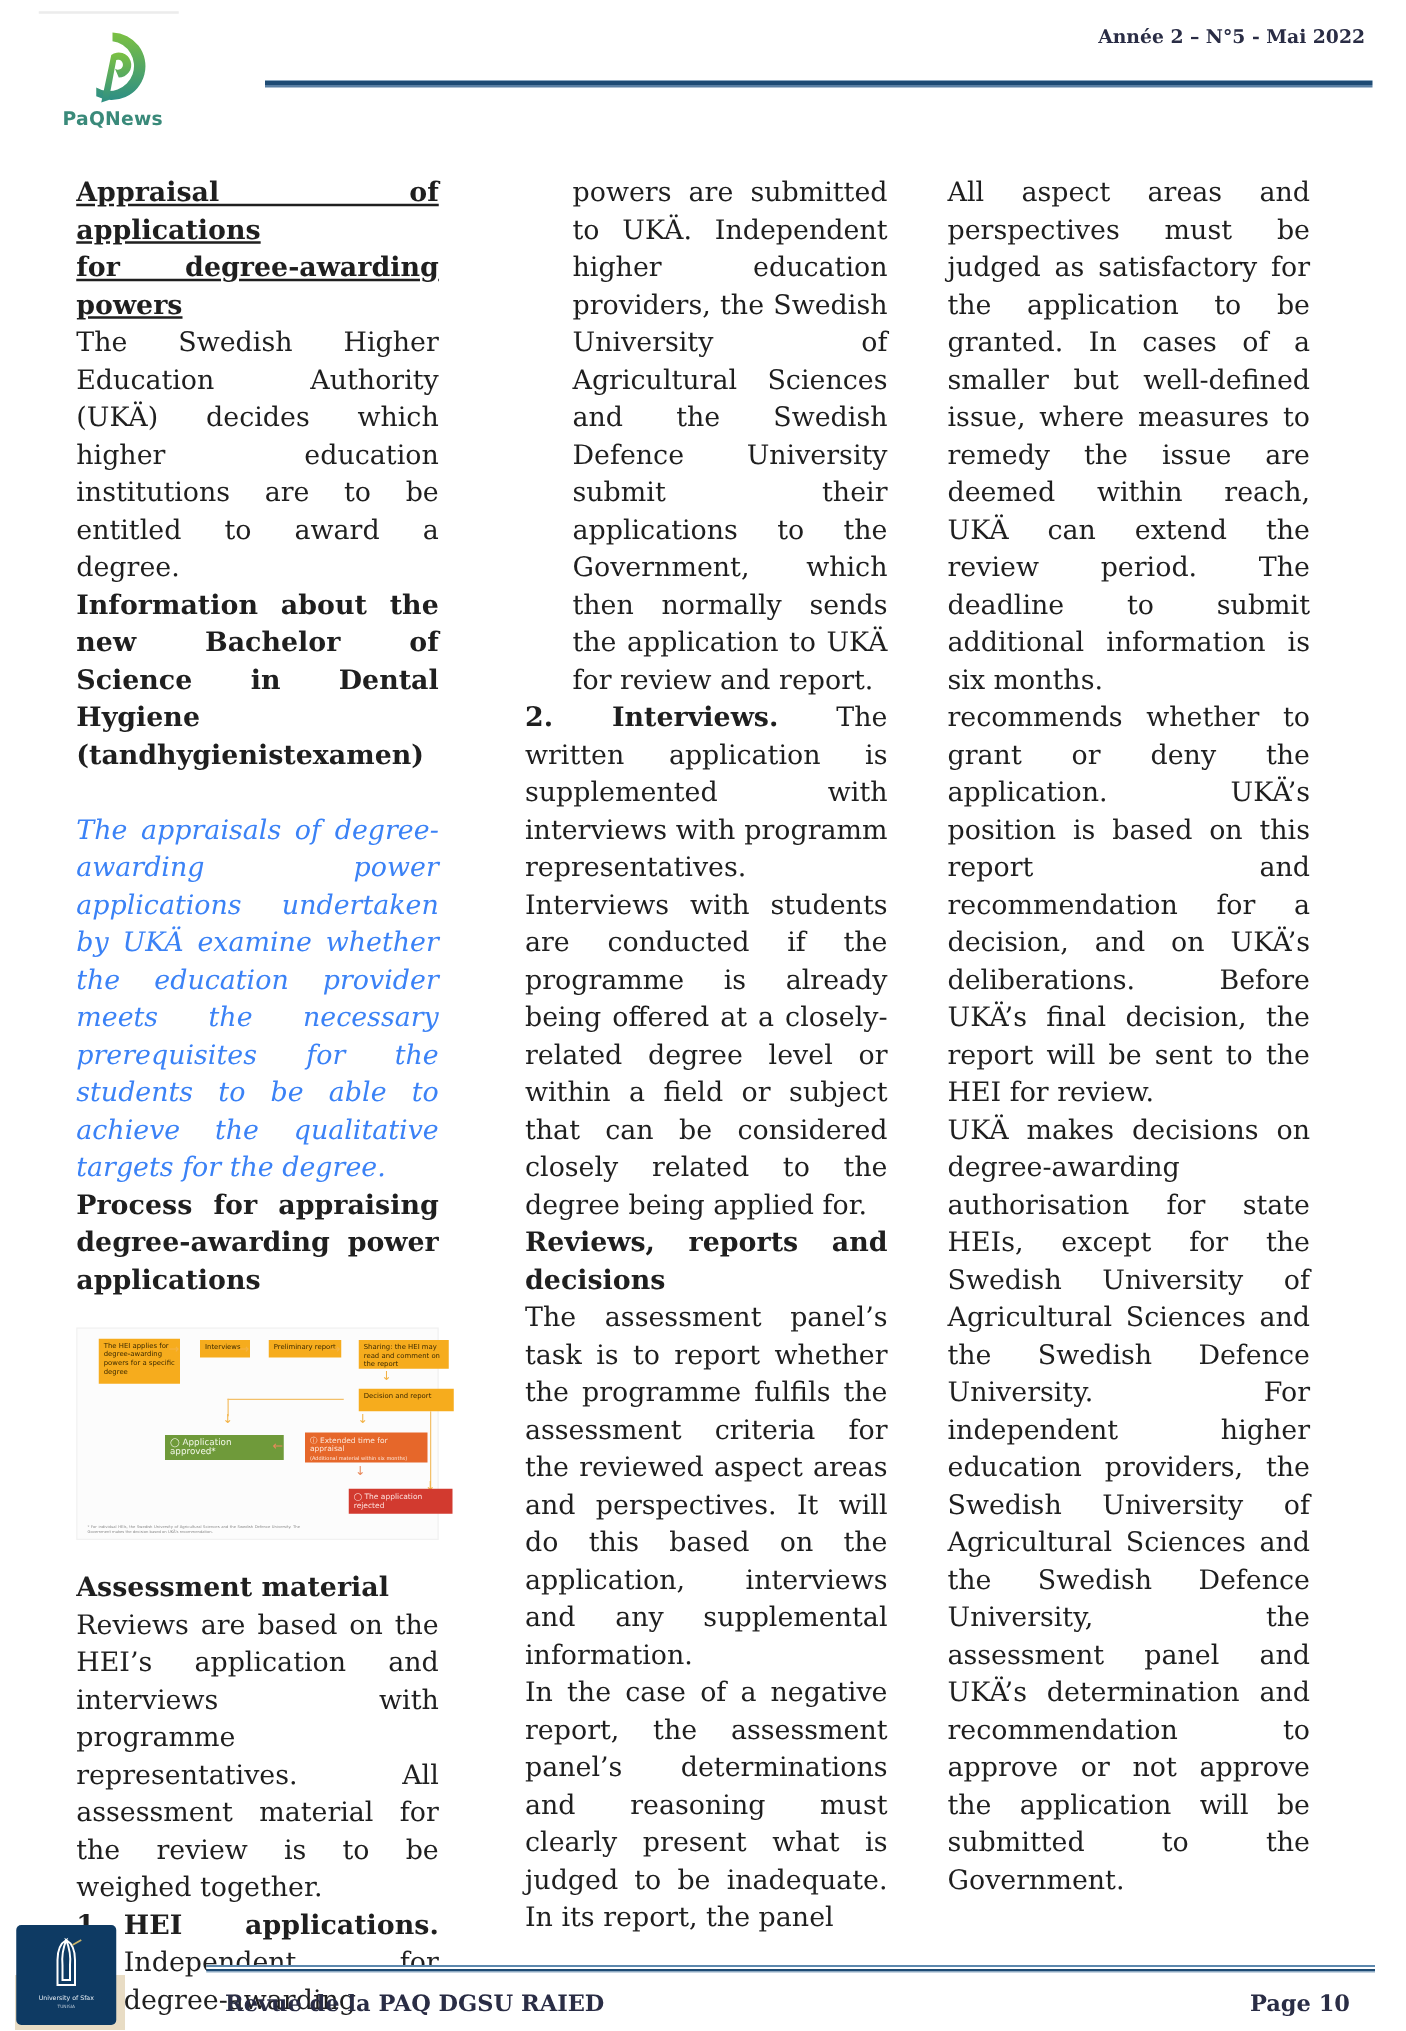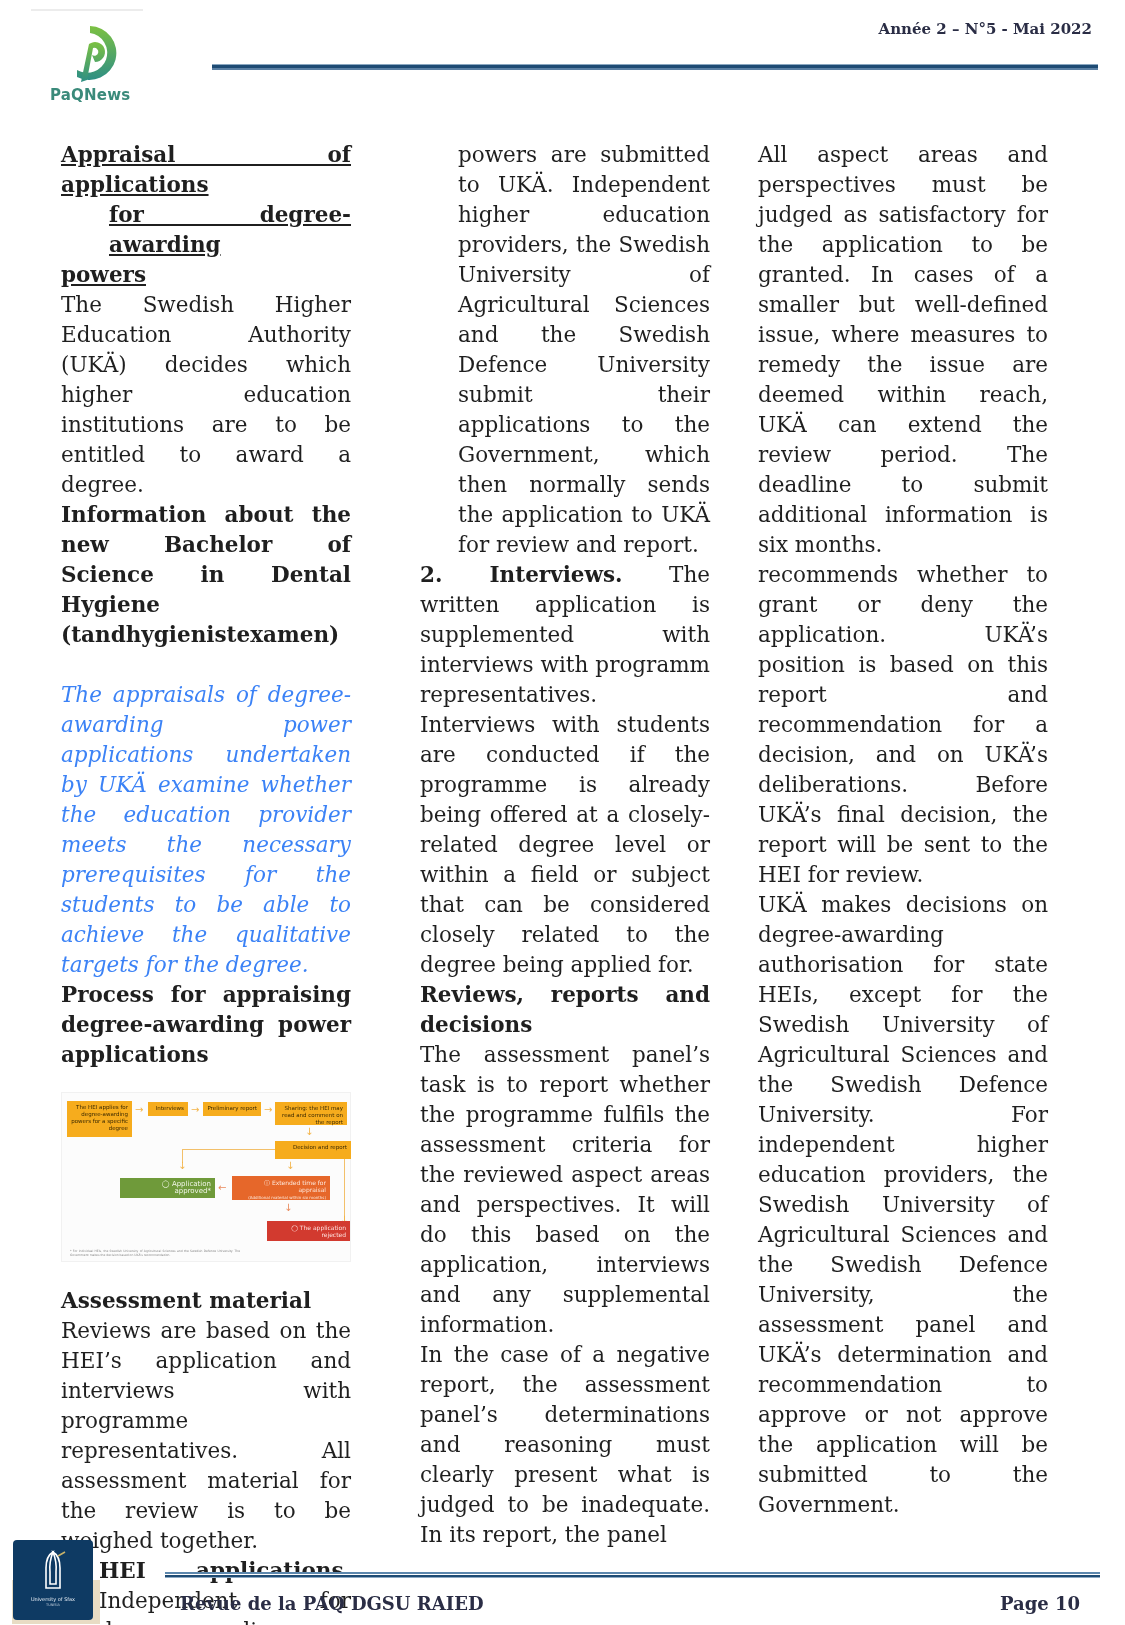--- a/index.html
+++ b/index.html
@@ -21,21 +21,21 @@
   .col3 { left: 758px; }
   .col .h { font-weight: bold; }
   .col .u { text-decoration: underline; }
   .col .gray { color: #3b82f6; font-style: italic; }
   .col .gap { height: 30px; }
   .list-item { position: relative; padding-left: 38px; }
   .list-item .num { position: absolute; left: 0; top: 0; font-weight: bold; }
   .indent { padding-left: 38px; }
 
   .diagram { position: relative; width: 290px; height: 170px; margin: 22px 0 24px 0; background: #fcfcfc; border: 1px solid #f1f1f1; }
-  .box { position: absolute; font-family: "DejaVu Sans", sans-serif; font-size: 5.5px; line-height: 7px; color: #3c2a00; padding: 3px 4px; text-align: right; }
+  .box { position: absolute; font-family: "DejaVu Sans", sans-serif; font-size: 5.5px; line-height: 7px; color: #3c2a00; padding: 3px 4px; text-align: left; margin-left: 12px; }
   .yel { background: #f6ac1d; }
   .grn { background: #6f9a3a; color: #f2f7e8; font-size: 7px; }
   .org { background: #e6672a; color: #fde7da; font-size: 6px; }
   .red { background: #d23a2f; color: #fde0dd; font-size: 6px; }
   .arrow { position: absolute; color: #f3b347; font-family: "DejaVu Sans", sans-serif; font-size: 10px; line-height: 10px; }
   .arrow.o { color: #e98a5c; }
   .line { position: absolute; background: #f3c06a; }
   .footnote { position: absolute; left: 8px; bottom: 4px; width: 170px; font-family: "DejaVu Sans", sans-serif; font-size: 3px; line-height: 4px; color: #888; }
 
   .uni-logo { position: absolute; left: 12px; top: 1540px; width: 82px; height: 82px; }
@@ -66,21 +66,21 @@
   <div class="logo-text">PaQNews</div>
 </div>
 
 <div class="issue">Année 2 – N°5 - Mai 2022</div>
 <div class="rule-top"></div>
 
 <div class="col col1">
   <div class="h u" style="text-align:justify;text-align-last:justify;">
     <span>Appraisal of applications</span>
   </div>
-  <div class="h u" style="text-align:justify;text-align-last:justify;margin-left:48px;">
+  <div class="h u" style="text-align:justify;text-align-last:justify;">
     <span>for degree-awarding</span>
   </div>
   <div class="h u">
     <span>powers</span>
   </div>
   <p>The Swedish Higher Education Authority (UKÄ) decides which higher education institutions are to be entitled to award a degree.</p>
   <p class="h">Information about the new Bachelor of Science in Dental Hygiene (tandhygienistexamen)</p>
   <div class="gap"></div>
   <p class="gray">The appraisals of degree-awarding power applications undertaken by UKÄ examine whether the education provider meets the necessary prerequisites for the students to be able to achieve the qualitative targets for the degree.</p>
   <p class="h">Process for appraising degree-awarding power applications</p>

